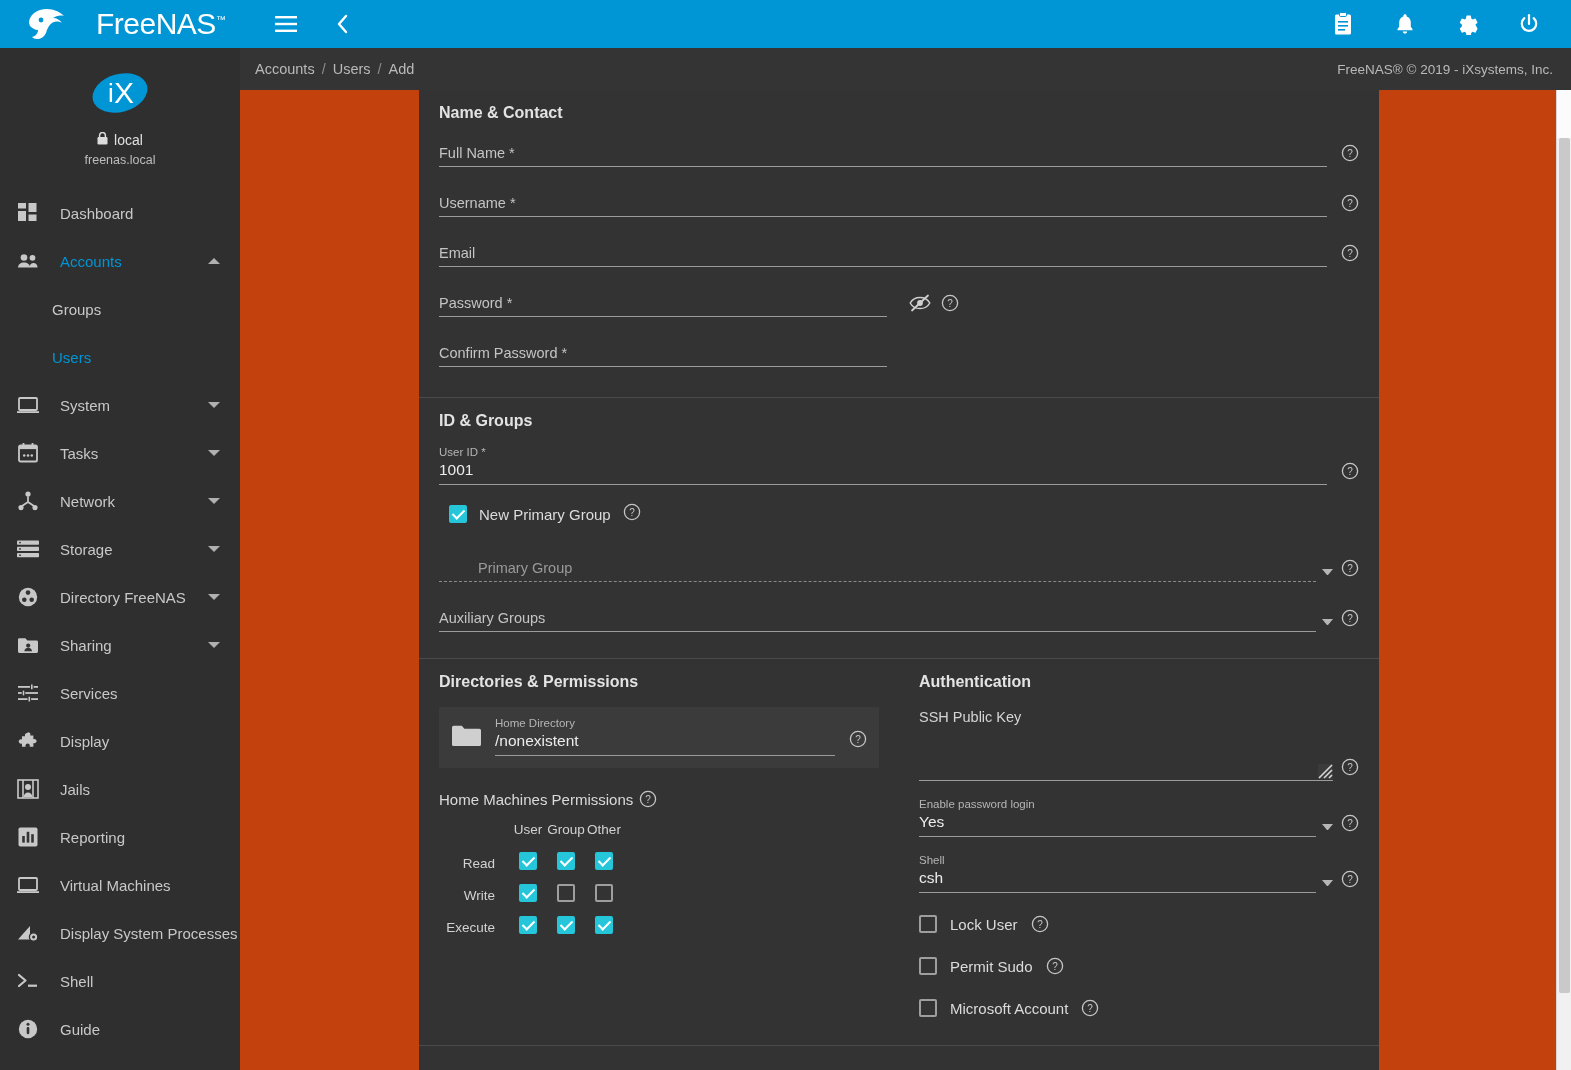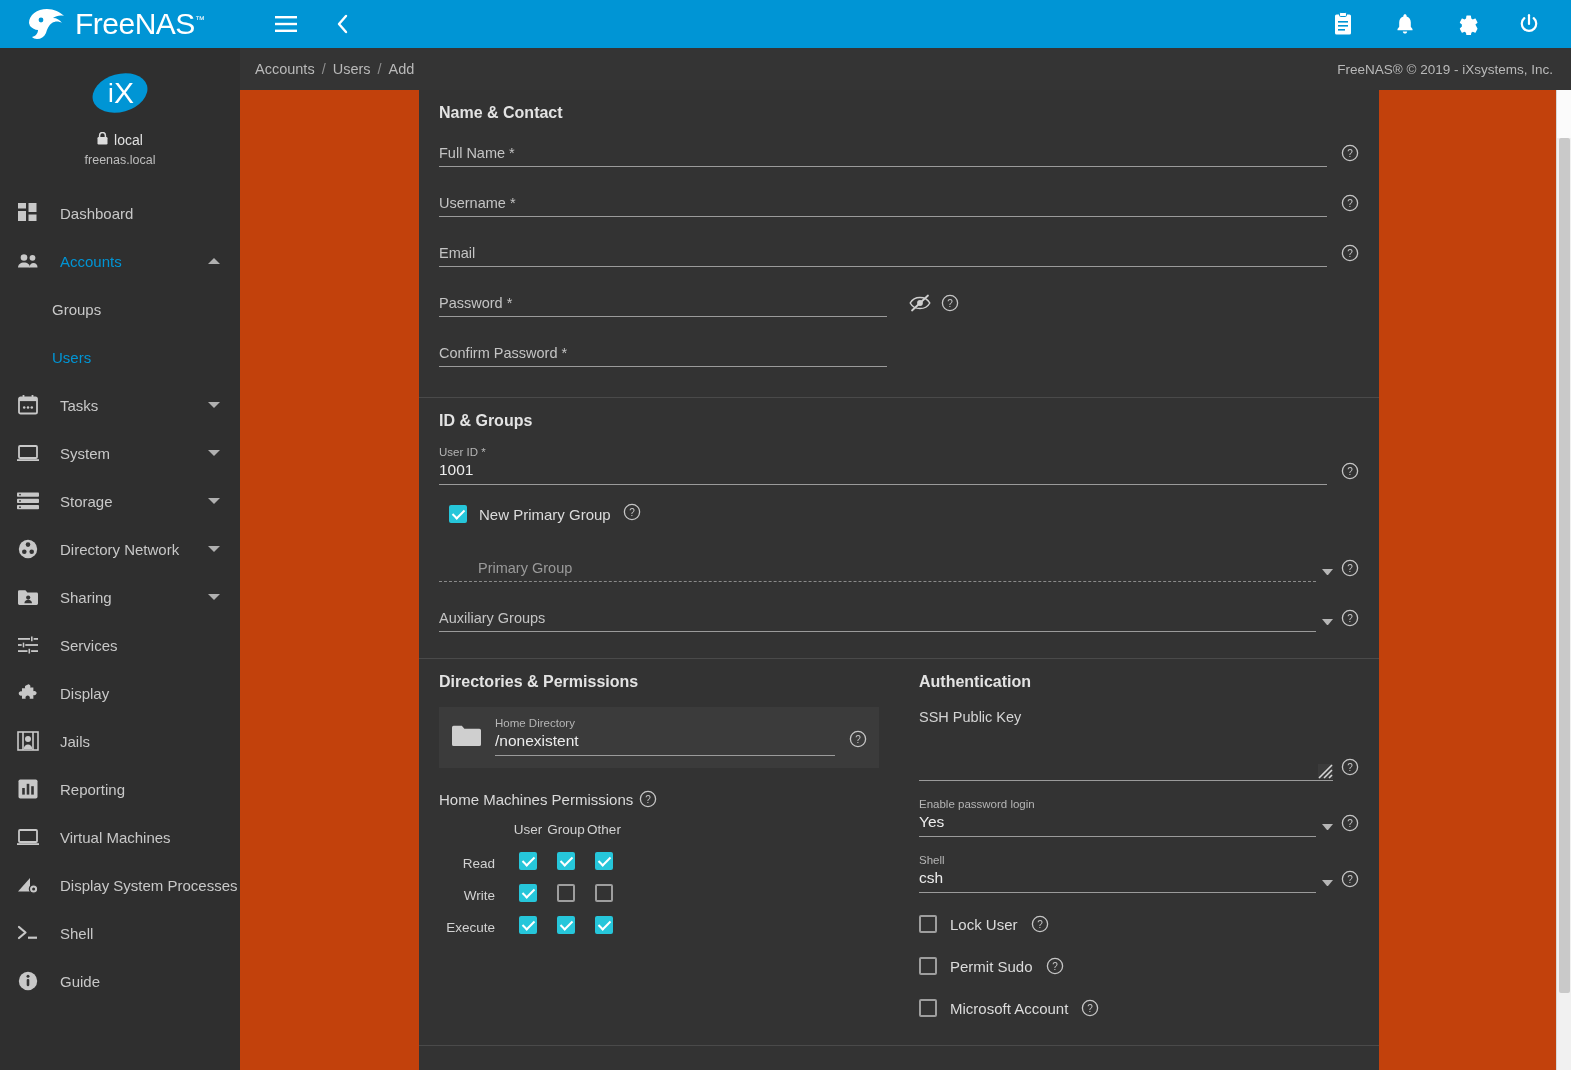--- a/index.html
+++ b/index.html
@@ -8,21 +8,21 @@
     background: #1f1f1f;
     font-family: "Liberation Sans", sans-serif;
     overflow: hidden;
   }
   .app { position: relative; width: 1571px; height: 1070px; display: flex; flex-direction: column; }
 
   
   .topbar { height: 48px; display: flex; align-items: stretch; flex: 0 0 48px; }
   .topbar-brand {
     width: 240px; background: #0095d5; display: flex; align-items: center;
-    padding-left: 26px; gap: 3px;
+    padding-left: 26px; gap: 24px;
   }
   .brand-logo { width: 46px; height: 34px; flex: 0 0 46px; }
   .brand-text { color: #fff; font-size: 30px; letter-spacing: -0.5px; font-weight: 400; position: relative; }
   .brand-tm { font-size: 10px; vertical-align: super; }
   .topbar-main {
     flex: 1; background: #0095d5; display: flex; align-items: center;
     padding: 0 22px 0 26px;
   }
   .tb-icon-btn {
     width: 40px; height: 40px; display: flex; align-items: center; justify-content: center;
@@ -268,45 +268,57 @@
         </div>
         <div class="nav-sub">
           <span>Groups</span>
         </div>
         <div class="nav-sub active">
           <span>Users</span>
         </div>
 
         <div class="nav-item">
           <span class="ni-icon">
+            <svg width="22" height="17" viewBox="0 0 22 17">
+              <rect x="2" y="1" width="18" height="12" rx="1" fill="none" stroke="#c8c8c8" stroke-width="1.8"></rect>
+              <rect x="0" y="14.2" width="22" height="1.8" fill="#c8c8c8"></rect>
+            </svg>
+          </span>
+          <span class="ni-label">System</span>
+          <span class="caret caret-down"></span>
+        </div>
+
+        <div class="nav-item">
+          <span class="ni-icon">
             <svg width="20" height="20" viewBox="0 0 20 20">
               <rect x="1" y="2.5" width="18" height="16" rx="1.6" fill="none" stroke="#c8c8c8" stroke-width="1.8"></rect>
               <rect x="1" y="2.5" width="18" height="3.6" fill="#c8c8c8"></rect>
               <rect x="4.6" y="0" width="1.8" height="4" fill="#c8c8c8"></rect>
               <rect x="13.6" y="0" width="1.8" height="4" fill="#c8c8c8"></rect>
               <circle cx="6.2" cy="12.6" r="1.25" fill="#c8c8c8"></circle>
               <circle cx="10" cy="12.6" r="1.25" fill="#c8c8c8"></circle>
               <circle cx="13.8" cy="12.6" r="1.25" fill="#c8c8c8"></circle>
             </svg>
           </span>
           <span class="ni-label">Tasks</span>
           <span class="caret caret-down"></span>
         </div>
 
         <div class="nav-item">
           <span class="ni-icon">
-            <svg width="22" height="17" viewBox="0 0 22 17">
-              <rect x="2" y="1" width="18" height="12" rx="1" fill="none" stroke="#c8c8c8" stroke-width="1.8"></rect>
-              <rect x="0" y="14.2" width="22" height="1.8" fill="#c8c8c8"></rect>
-            </svg>
-          </span>
-          <span class="ni-label">System</span>
+            <svg width="20" height="20" viewBox="0 0 20 20">
+              <circle cx="10" cy="3" r="2.6" fill="#c8c8c8"></circle>
+              <circle cx="3" cy="16.6" r="2.6" fill="#c8c8c8"></circle>
+              <circle cx="17" cy="16.6" r="2.6" fill="#c8c8c8"></circle>
+              <path d="M10 5.2 L10 11 M10 11 L3.6 15.2 M10 11 L16.4 15.2" stroke="#c8c8c8" stroke-width="1.7" fill="none"></path>
+            </svg>
+          </span>
+          <span class="ni-label">Network</span>
           <span class="caret caret-down"></span>
         </div>
-
 
         <div class="nav-item">
           <span class="ni-icon">
             <svg width="22" height="18" viewBox="0 0 22 18">
               <rect x="0" y="0.5" width="22" height="4.2" rx="0.8" fill="#c8c8c8"></rect>
               <rect x="0" y="6.8" width="22" height="4.2" rx="0.8" fill="#c8c8c8"></rect>
               <rect x="0" y="13.1" width="22" height="4.2" rx="0.8" fill="#c8c8c8"></rect>
               <circle cx="3" cy="2.6" r="0.9" fill="#333"></circle>
               <circle cx="3" cy="8.9" r="0.9" fill="#333"></circle>
               <circle cx="3" cy="15.2" r="0.9" fill="#333"></circle>
@@ -318,21 +330,21 @@
 
         <div class="nav-item">
           <span class="ni-icon">
             <svg width="20" height="20" viewBox="0 0 20 20">
               <circle cx="10" cy="10" r="9.2" fill="#c8c8c8"></circle>
               <circle cx="10" cy="5.6" r="2.3" fill="#333"></circle>
               <circle cx="6.3" cy="12.8" r="2.3" fill="#333"></circle>
               <circle cx="13.7" cy="12.8" r="2.3" fill="#333"></circle>
             </svg>
           </span>
-          <span class="ni-label">Directory Network</span>
+          <span class="ni-label">Directory FreeNAS</span>
           <span class="caret caret-down"></span>
         </div>
 
         <div class="nav-item">
           <span class="ni-icon">
             <svg width="22" height="17" viewBox="0 0 22 17">
               <path fill="#c8c8c8" d="M1 2.6a1.4 1.4 0 0 1 1.4-1.4h6l2 2.3h9.2a1.4 1.4 0 0 1 1.4 1.4v9.6a1.4 1.4 0 0 1-1.4 1.4H2.4A1.4 1.4 0 0 1 1 14.5z"></path>
               <circle cx="11.2" cy="8.6" r="2.1" fill="#333"></circle>
               <path d="M7.4 14.2c0-2.2 1.7-3.5 3.8-3.5s3.8 1.3 3.8 3.5z" fill="#333"></path>
             </svg>

